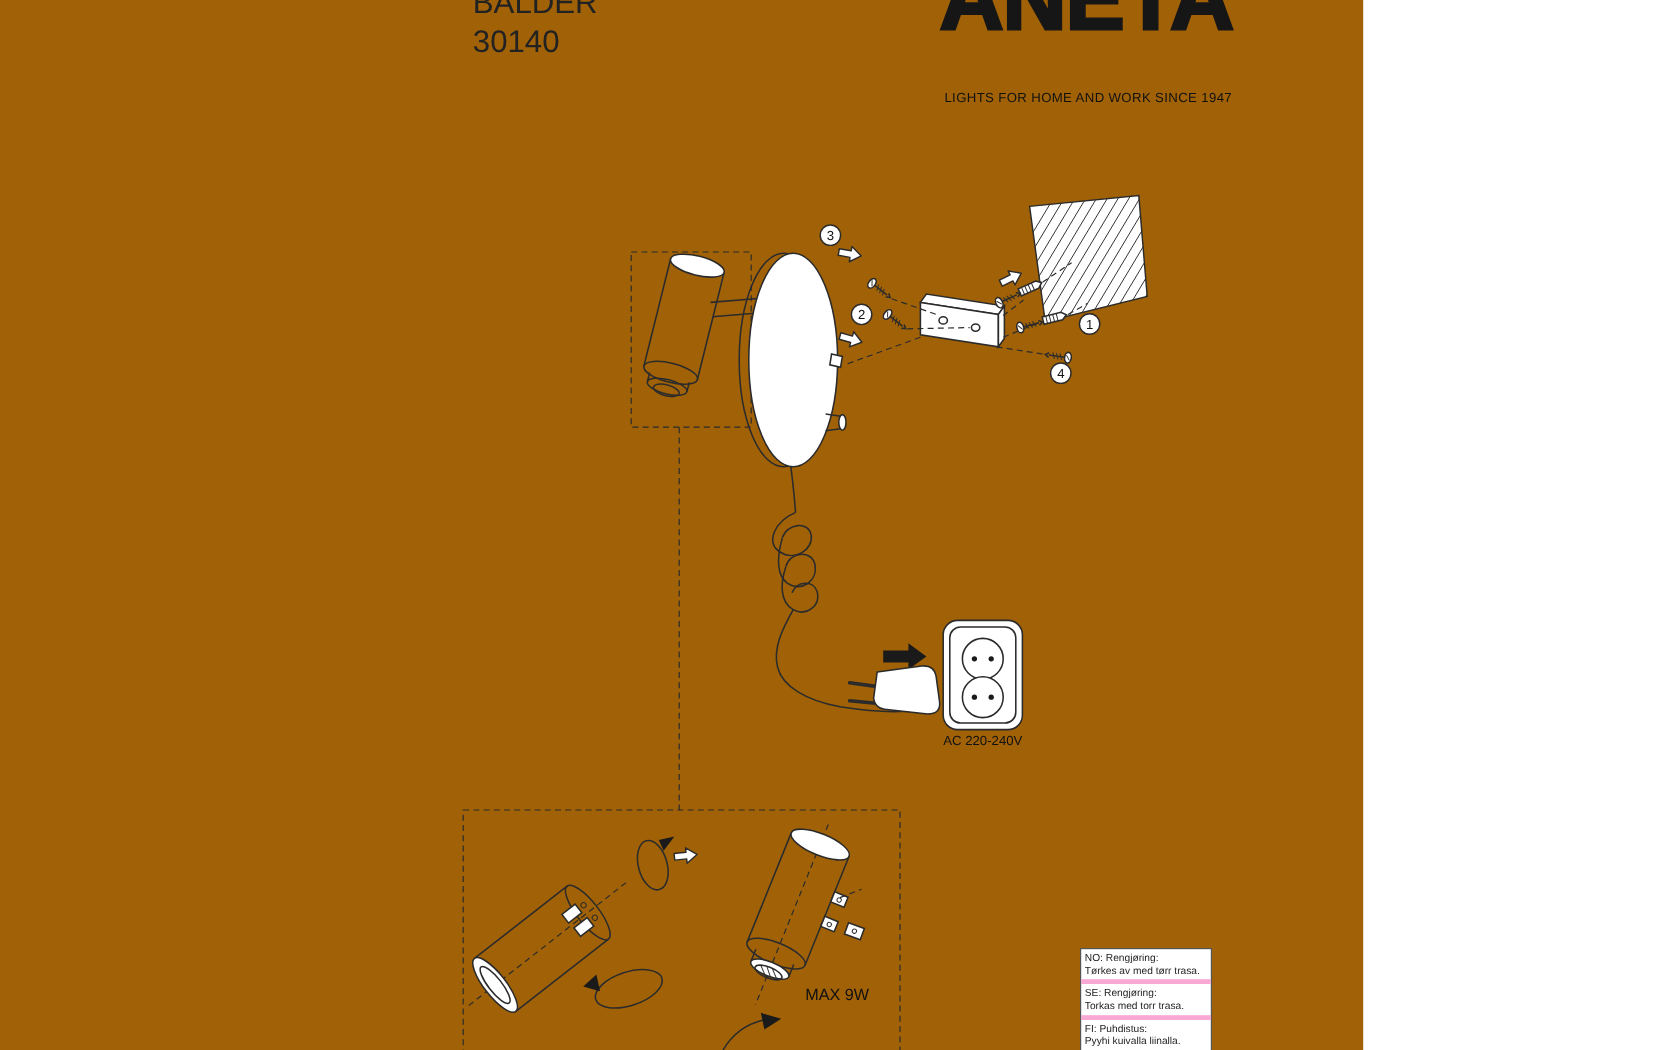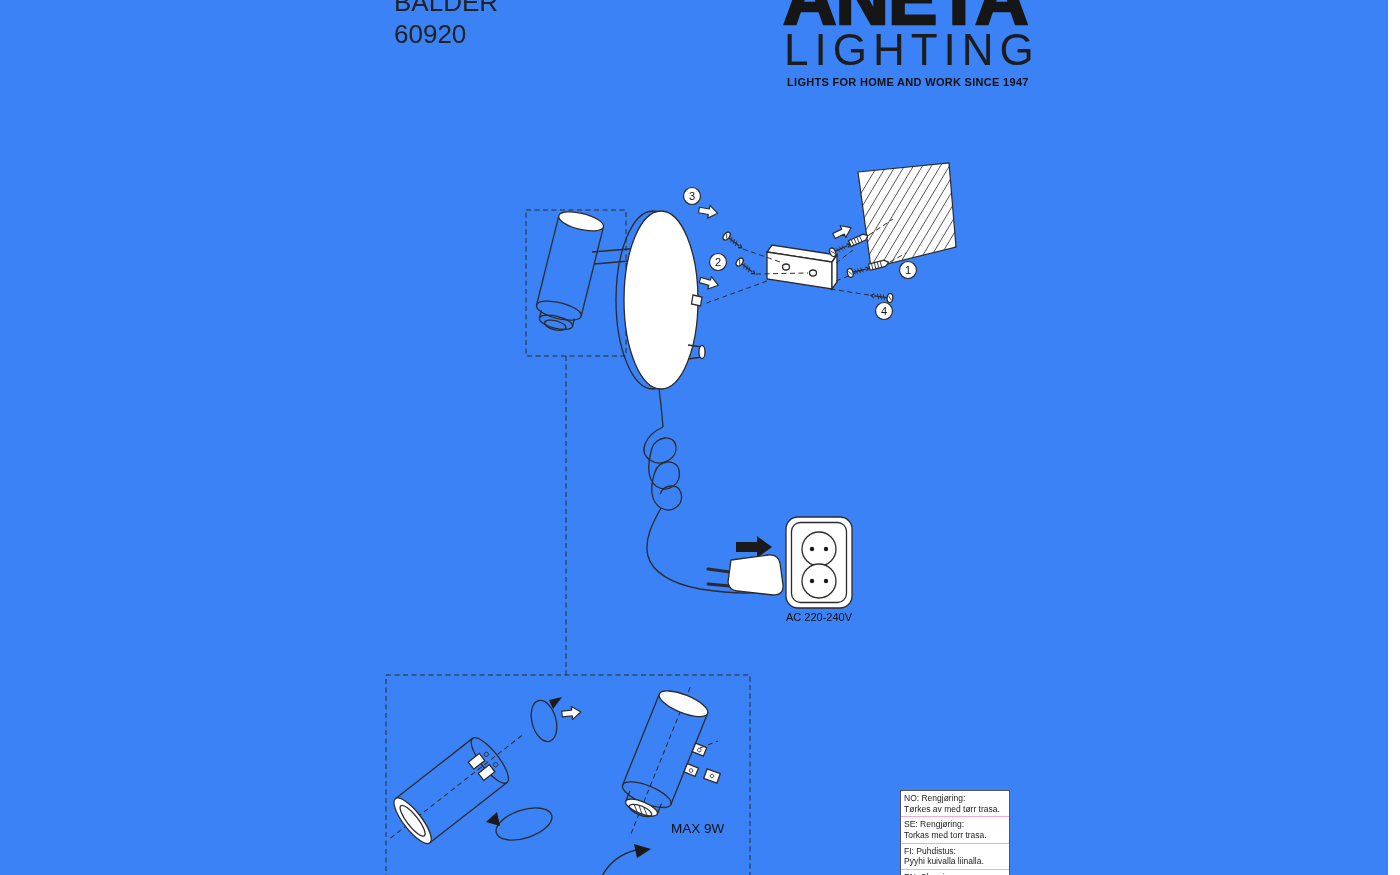--- a/index.html
+++ b/index.html
@@ -1,50 +1,49 @@
 <!DOCTYPE html>
 <html><head>
 <meta charset="utf-8">
 <style>
   * { margin:0; padding:0; box-sizing:border-box; }
   html,body { width:1400px; height:875px; }
   body { font-family:"Liberation Sans", sans-serif; background:#fff; }
-  .page { position:relative; width:1388px; height:875px; overflow:hidden; background:#3b82f6; color:#1a1a1a; }
+  .page { position:relative; width:1136px; height:875px; overflow:hidden; background:#a16207; color:#1a1a1a; }
   .abs { position:absolute; }
   .product-name   { left:394px; top:-12px; font-size:26px; color:#222; line-height:1.1; }
   .product-number { left:394px; top:20px;  font-size:26px; color:#222; line-height:1.1; }
   .brand-name    { left:783px; top:-38px; font-size:74px; font-weight:bold; letter-spacing:-1px; color:#161616; -webkit-text-stroke:2.5px #161616; line-height:1; }
   .brand-sub     { left:784px; top:28px;  font-size:44px; letter-spacing:6px; color:#1c1c1c; line-height:1; }
-  .brand-tagline { left:787px; top:76px;  font-size:11px; font-weight:bold; letter-spacing:0.3px; color:#111; }
+  .brand-tagline { left:787px; top:76px;  font-size:11px; font-weight:normal; letter-spacing:0.3px; color:#111; }
   svg.diagram { left:0; top:0; position:absolute; }
   svg text { font-family:"Liberation Sans", sans-serif; }
   .ln    { fill:none; stroke:#2b2b2b; stroke-width:1.3; }
   .thin  { fill:none; stroke:#2b2b2b; stroke-width:0.8; }
   .dash  { fill:none; stroke:#2b2b2b; stroke-width:1; stroke-dasharray:5 3.5; }
   .wfill { fill:#ffffff; stroke:#2b2b2b; stroke-width:1.3; }
   .solid { fill:#1a1a1a; stroke:none; }
   .oarrow{ fill:#ffffff; stroke:#2b2b2b; stroke-width:1.2; stroke-linejoin:round; }
   .stepc { fill:#ffffff; stroke:#2b2b2b; stroke-width:1.2; }
   .stept { font-size:11px; fill:#111; text-anchor:middle; }
   .lbl   { font-size:11px; fill:#111; text-anchor:middle; }
   .lbl2  { font-size:13.5px; fill:#111; }
   .care-box { left:900px; top:790px; width:110px; border:1px solid #555; background:#fff; font-size:8.5px; line-height:1.25; color:#222; }
-  .care-row { padding:2px 3px 2px 3px; border-bottom:1px solid #f9a8d4; }
+  .care-row { padding:2px 3px 2px 3px; border-bottom:4px solid #f9a8d4; }
   .care-row:last-child { border-bottom:none; }
 </style>
 </head>
 <body>
 
 <div class="page">
 
   <div class="abs product-name">BALDER</div>
-  <div class="abs product-number">60920</div>
+  <div class="abs product-number">30140</div>
 
   <div class="abs brand-name">ANETA</div>
-  <div class="abs brand-sub">LIGHTING</div>
   <div class="abs brand-tagline">LIGHTS FOR HOME AND WORK SINCE 1947</div>
 
   <svg class="diagram" width="1400" height="875" viewBox="0 0 1400 875">
     <defs>
       <clipPath id="wallcp">
           <polygon points="858,172 949,163 956,247 871,268"></polygon>
         </clipPath>
       <g id="screw">
         <ellipse class="wfill" cx="-8" cy="0" rx="2.8" ry="4.5"></ellipse>
         <line class="thin" x1="-9.5" y1="-2" x2="-6.5" y2="2"></line>

